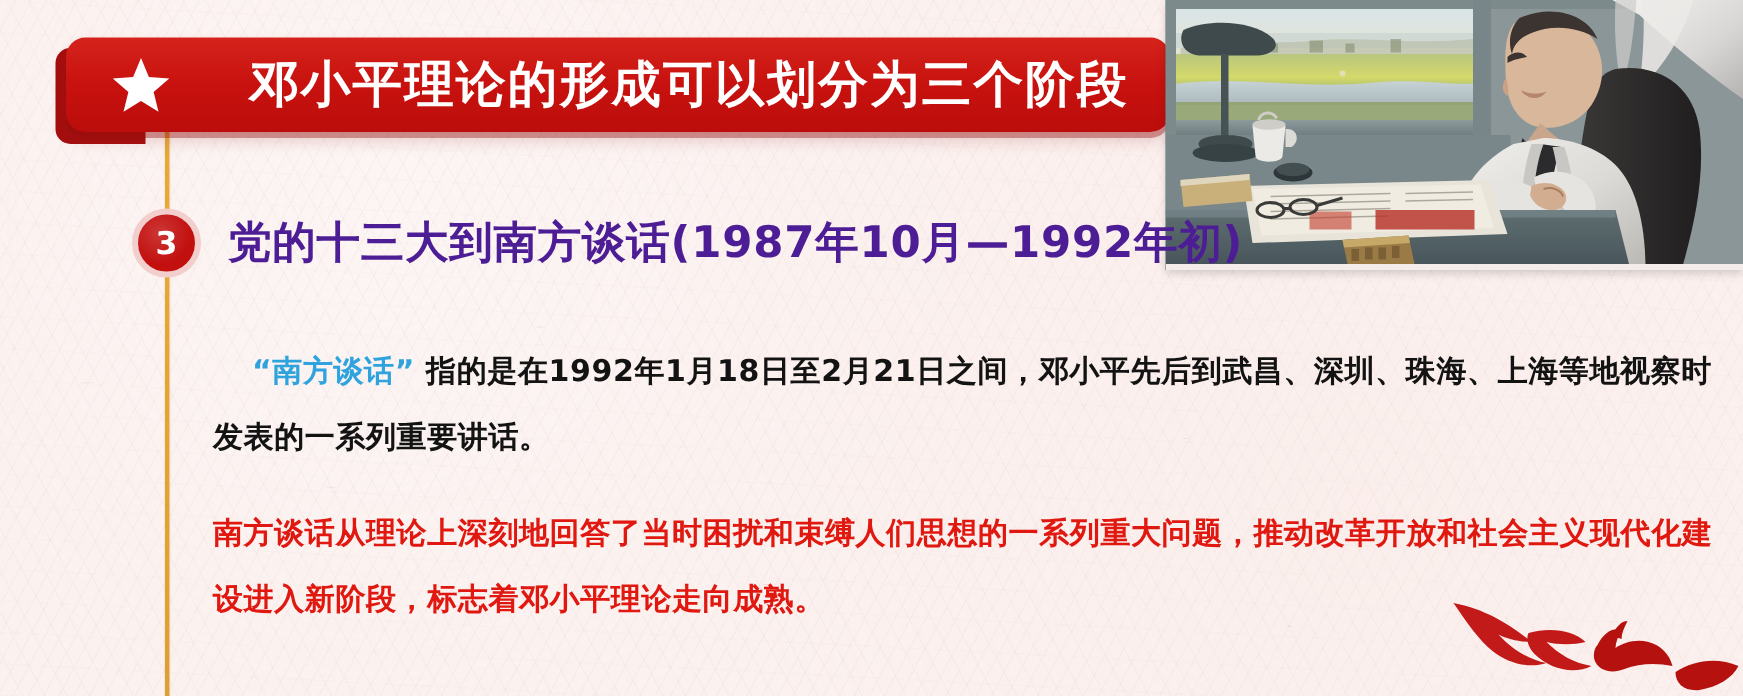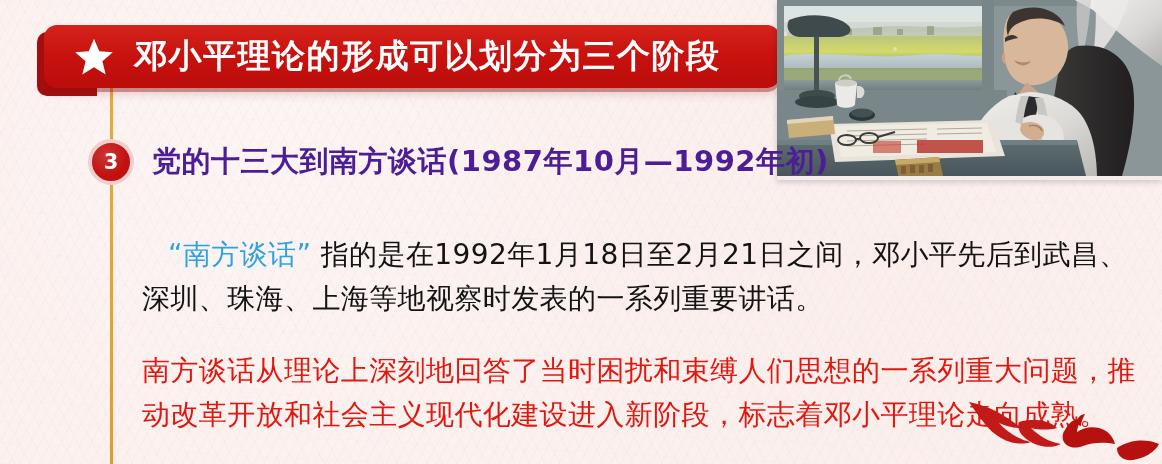--- a/index.html
+++ b/index.html
@@ -79,20 +79,21 @@
     top: 25px;
     width: 736px;
     height: 63px;
     border-radius: 13px;
     background: linear-gradient(180deg, #d5231b 0%, #c8120f 48%, #bb0d0b 100%);
     box-shadow: 0 4px 0 rgba(150,12,10,.38), 0 6px 10px rgba(140,20,20,.18);
     display: flex;
     align-items: center;
     padding-left: 30px;
     box-sizing: border-box;
+    gap: 32px;
   }
   .banner-star {
     flex: 0 0 auto;
     width: 40px;
     height: 40px;
     color: #ffffff;
     line-height: 0;
     margin-right: 20px;
   }
   .banner-title {
@@ -149,25 +150,25 @@
   }
 
   
   .body-block {
     position: absolute;
     left: 142px;
     top: 205px;
     width: 1000px;
   }
   .para {
-    font-size: 28px;
+    font-size: 20px;
     line-height: 44px;
     letter-spacing: .4px;
     font-family: "DejaVu Sans", "Liberation Sans", sans-serif;
-    font-weight: normal;
+    font-weight: bold;
   }
   .para-black { color: #131313; text-indent: 26px; }
   .para-red   { color: #e01810; }
   .hl-blue    { color: #2fa3de; }
 
   
   .birds {
     position: absolute;
     right: 0;
     bottom: 0;

